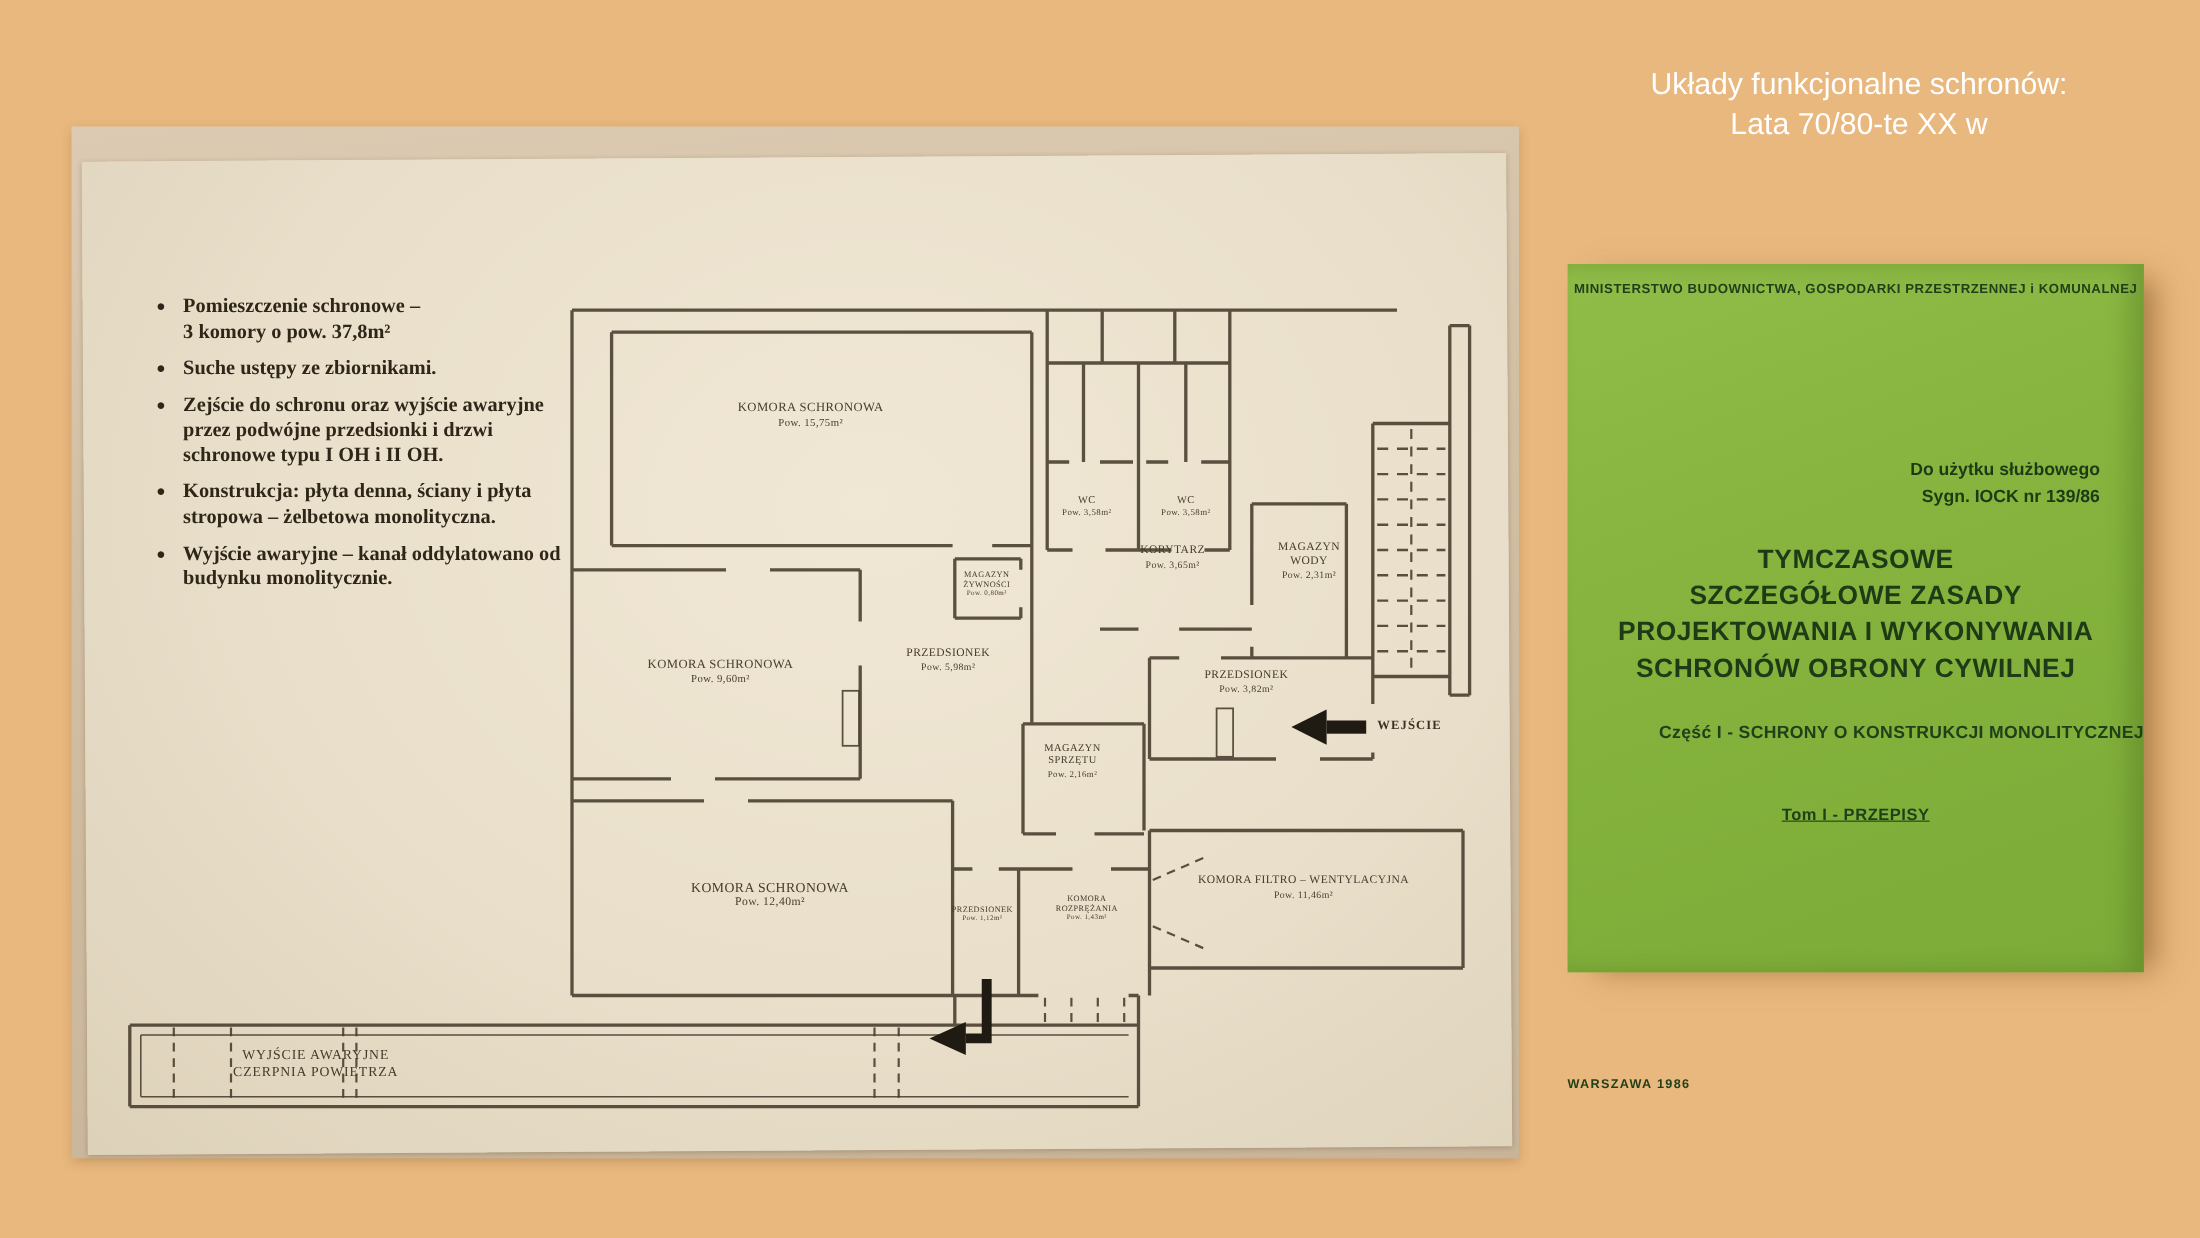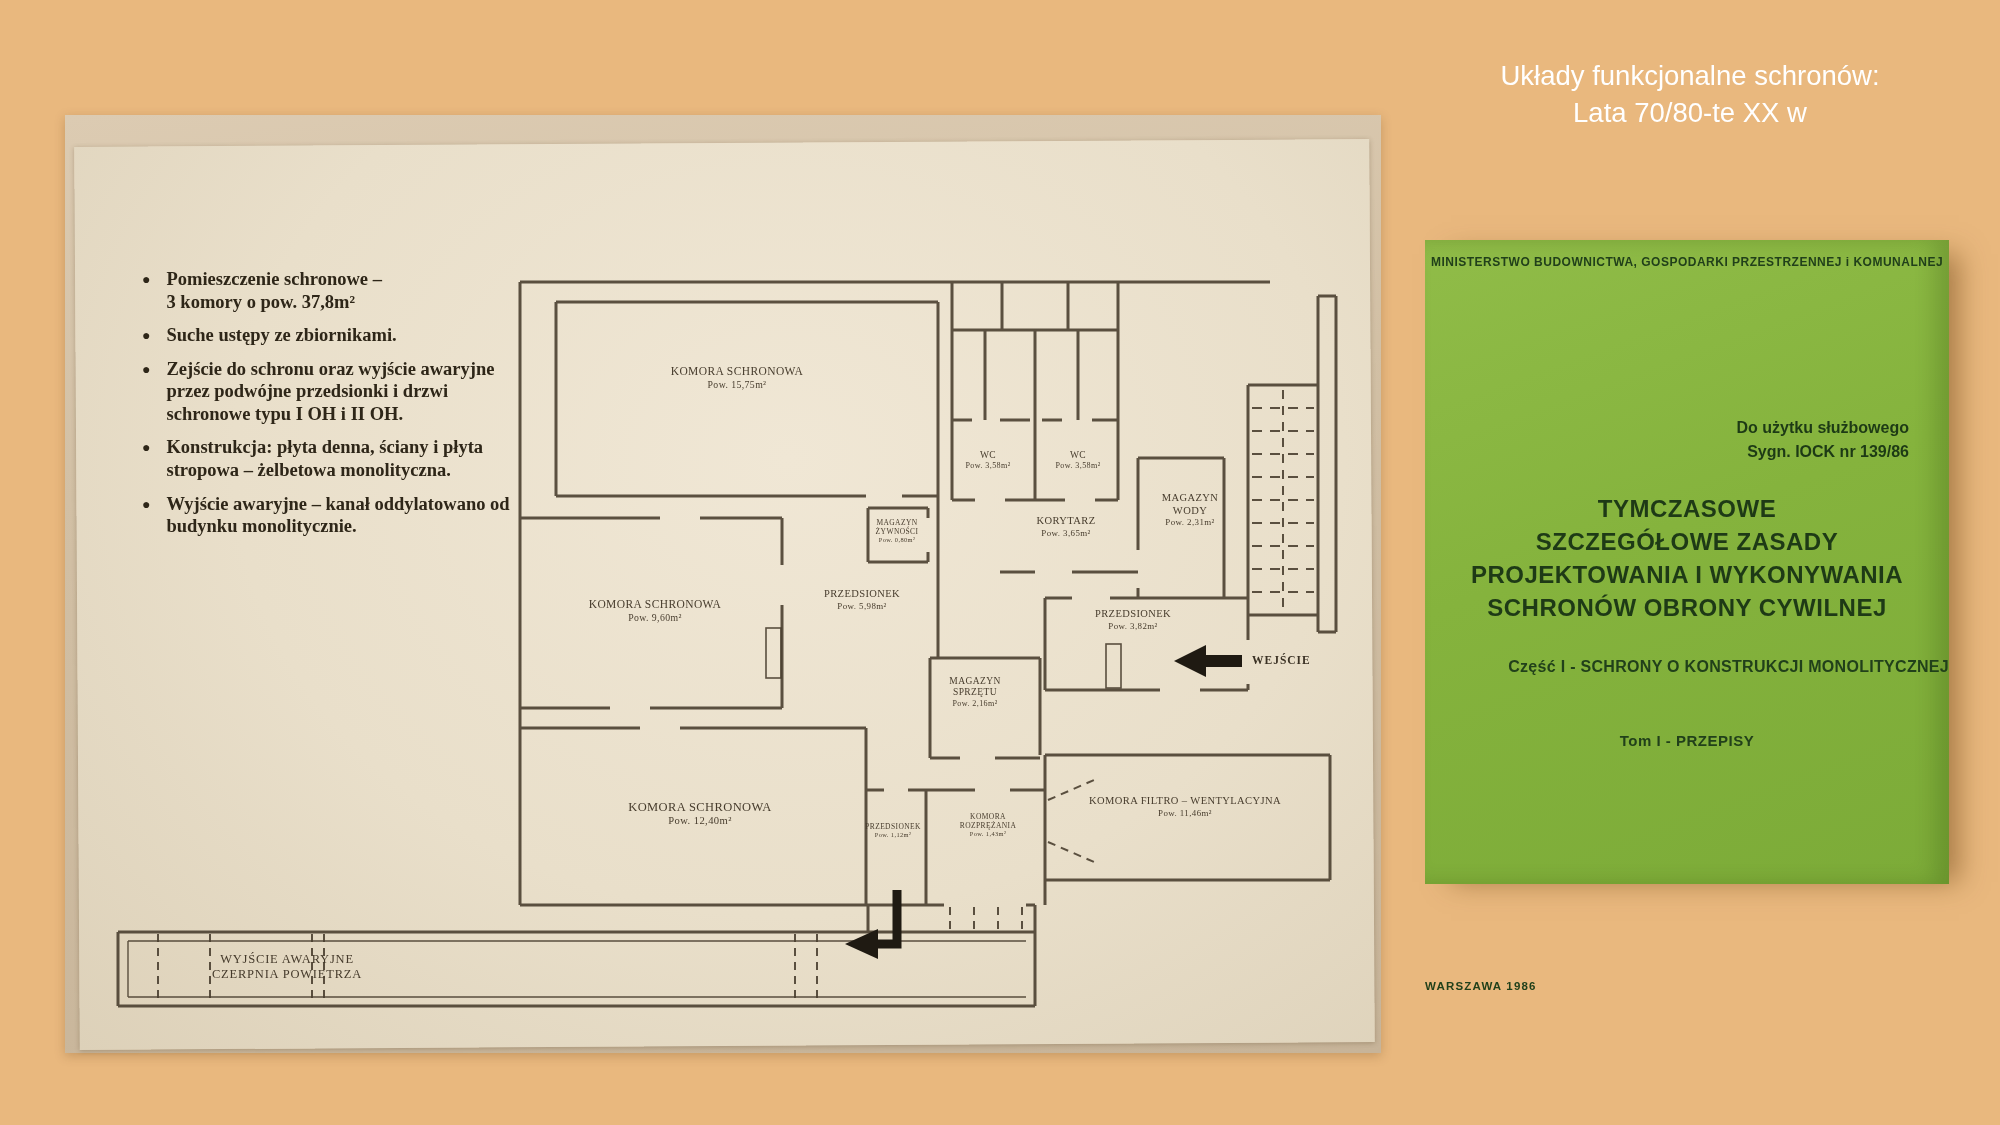--- a/index.html
+++ b/index.html
@@ -39,21 +39,21 @@
          font-family:"Liberation Sans","DejaVu Sans",sans-serif;color:#21401a;}
   .ministry{position:absolute;top:12px;left:0;width:100%;text-align:center;font-size:12px;font-weight:bold;
             letter-spacing:.5px;line-height:20px;}
   .usage{position:absolute;top:176px;right:40px;text-align:right;font-size:16px;font-weight:bold;
          line-height:24px;white-space:pre-line;color:#1d3a15;}
   .cover-title{position:absolute;top:252px;left:0;width:100%;text-align:center;font-size:24px;font-weight:bold;
                line-height:33px;letter-spacing:.5px;white-space:pre-line;color:#1e3a16;}
   .part{position:absolute;top:418px;left:0;width:100%;text-align:right;font-size:16px;font-weight:bold;
         letter-spacing:.3px;}
   .tom{position:absolute;top:492px;left:0;width:100%;text-align:center;font-size:15px;font-weight:bold;
-       letter-spacing:.5px;}
+       letter-spacing:.5px;text-decoration:underline;}
   .cover-footer{position:absolute;top:740px;left:0;width:100%;font-size:11.5px;
                 font-weight:bold;letter-spacing:1.2px;}
 </style>
 </head>
 <body>
 
 <div class="stage">
 
   <div class="caption">
     <div>Układy funkcjonalne schronów:</div>
@@ -146,21 +146,21 @@
         <span class="btxt">Wyjście awaryjne – kanał oddylatowano od
 budynku monolitycznie.</span>
       </li>
   </ul>
 
   <div class="room sz11" style="left:737px;top:365px"><span class="rn">KOMORA SCHRONOWA</span><span class="ra">Pow. 15,75m²</span></div>
   <div class="room sz9" style="left:988px;top:450px"><span class="rn">WC</span><span class="ra">Pow. 3,58m²</span></div>
   <div class="room sz9" style="left:1078px;top:450px"><span class="rn">WC</span><span class="ra">Pow. 3,58m²</span></div>
   <div class="room sz7" style="left:897px;top:518px"><span class="rn">MAGAZYN
 ŻYWNOŚCI</span><span class="ra">Pow. 0,80m²</span></div>
-  <div class="room sz10" style="left:1066px;top:515px"><span class="rn">KORYTARZ</span><span class="ra">Pow. 3,65m²</span></div>
+  <div class="room sz10" style="left:1066px;top:495px"><span class="rn">KORYTARZ</span><span class="ra">Pow. 3,65m²</span></div>
   <div class="room sz10" style="left:1190px;top:492px"><span class="rn">MAGAZYN
 WODY</span><span class="ra">Pow. 2,31m²</span></div>
   <div class="room sz11" style="left:655px;top:598px"><span class="rn">KOMORA SCHRONOWA</span><span class="ra">Pow. 9,60m²</span></div>
   <div class="room sz10" style="left:862px;top:588px"><span class="rn">PRZEDSIONEK</span><span class="ra">Pow. 5,98m²</span></div>
   <div class="room sz10" style="left:1133px;top:608px"><span class="rn">PRZEDSIONEK</span><span class="ra">Pow. 3,82m²</span></div>
   <div class="room sz9" style="left:975px;top:676px"><span class="rn">MAGAZYN
 SPRZĘTU</span><span class="ra">Pow. 2,16m²</span></div>
   <div class="room sz12" style="left:700px;top:800px"><span class="rn">KOMORA SCHRONOWA</span><span class="ra">Pow. 12,40m²</span></div>
   <div class="room sz7" style="left:893px;top:822px"><span class="rn">PRZEDSIONEK</span><span class="ra">Pow. 1,12m²</span></div>
   <div class="room sz7" style="left:988px;top:812px"><span class="rn">KOMORA

